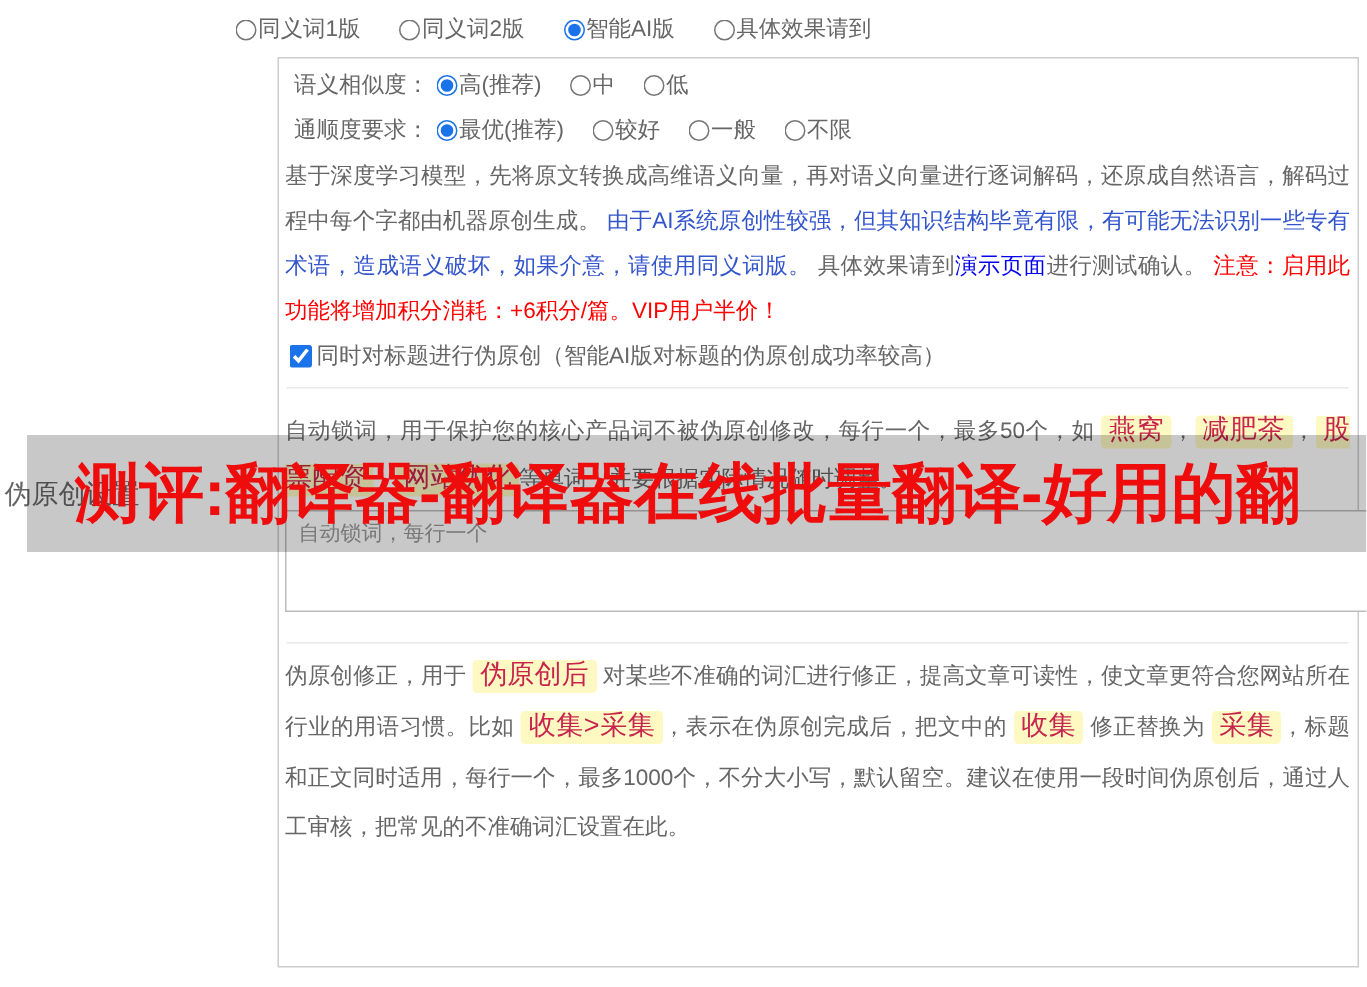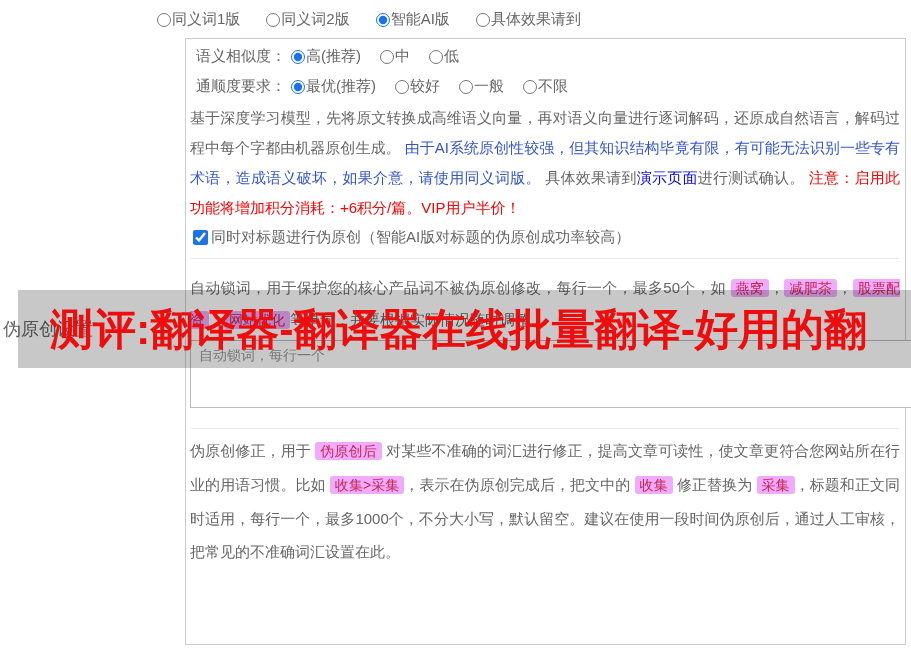--- a/index.html
+++ b/index.html
@@ -12,21 +12,21 @@
   .opt input { width:14px; height:14px; margin:0 1px 0 0; accent-color:#1a73e8; }
   .row-label { color:#666; }
 
   #panel { position:absolute; left:185px; top:38px; width:721px; height:607px;
            border:1px solid #ccc; background:#fff; }
 
   .para { position:absolute; left:190px; width:710px; font-size:15px; line-height:30px; color:#666; text-align:justify; }
   .t-blue { color:#3355cc; }
   .t-red  { color:#f00; }
   .t-link { color:#0000ee; cursor:pointer; }
-  .chip { color:#c7254e; background:#f0abfc; border-radius:3px; padding:1px 5px; font-size:14px; }
+  .chip { color:#c7254e; background:#fef9c3; border-radius:3px; padding:1px 5px; font-size:18px;font-family:Liberation Mono, monospace; }
 
   .divider { position:absolute; left:191px; width:708px; border-top:1px solid #e8e8e8; }
 
   .cbx-row { position:absolute; left:193px; top:228px; display:flex; align-items:center; font-size:15px; color:#666;justify-content:center; }
   .cbx-row input { width:15px; height:15px; margin-right:3px; accent-color:#1a73e8; }
 
   textarea { position:absolute; left:190px; width:826px; border:1px solid #bbb; background:#fff;
              font-family:"Liberation Sans","DejaVu Sans",sans-serif; font-size:14px; color:#666;
              padding:6px 8px; resize:vertical; }
   textarea::placeholder { color:#9a9a9a; }

